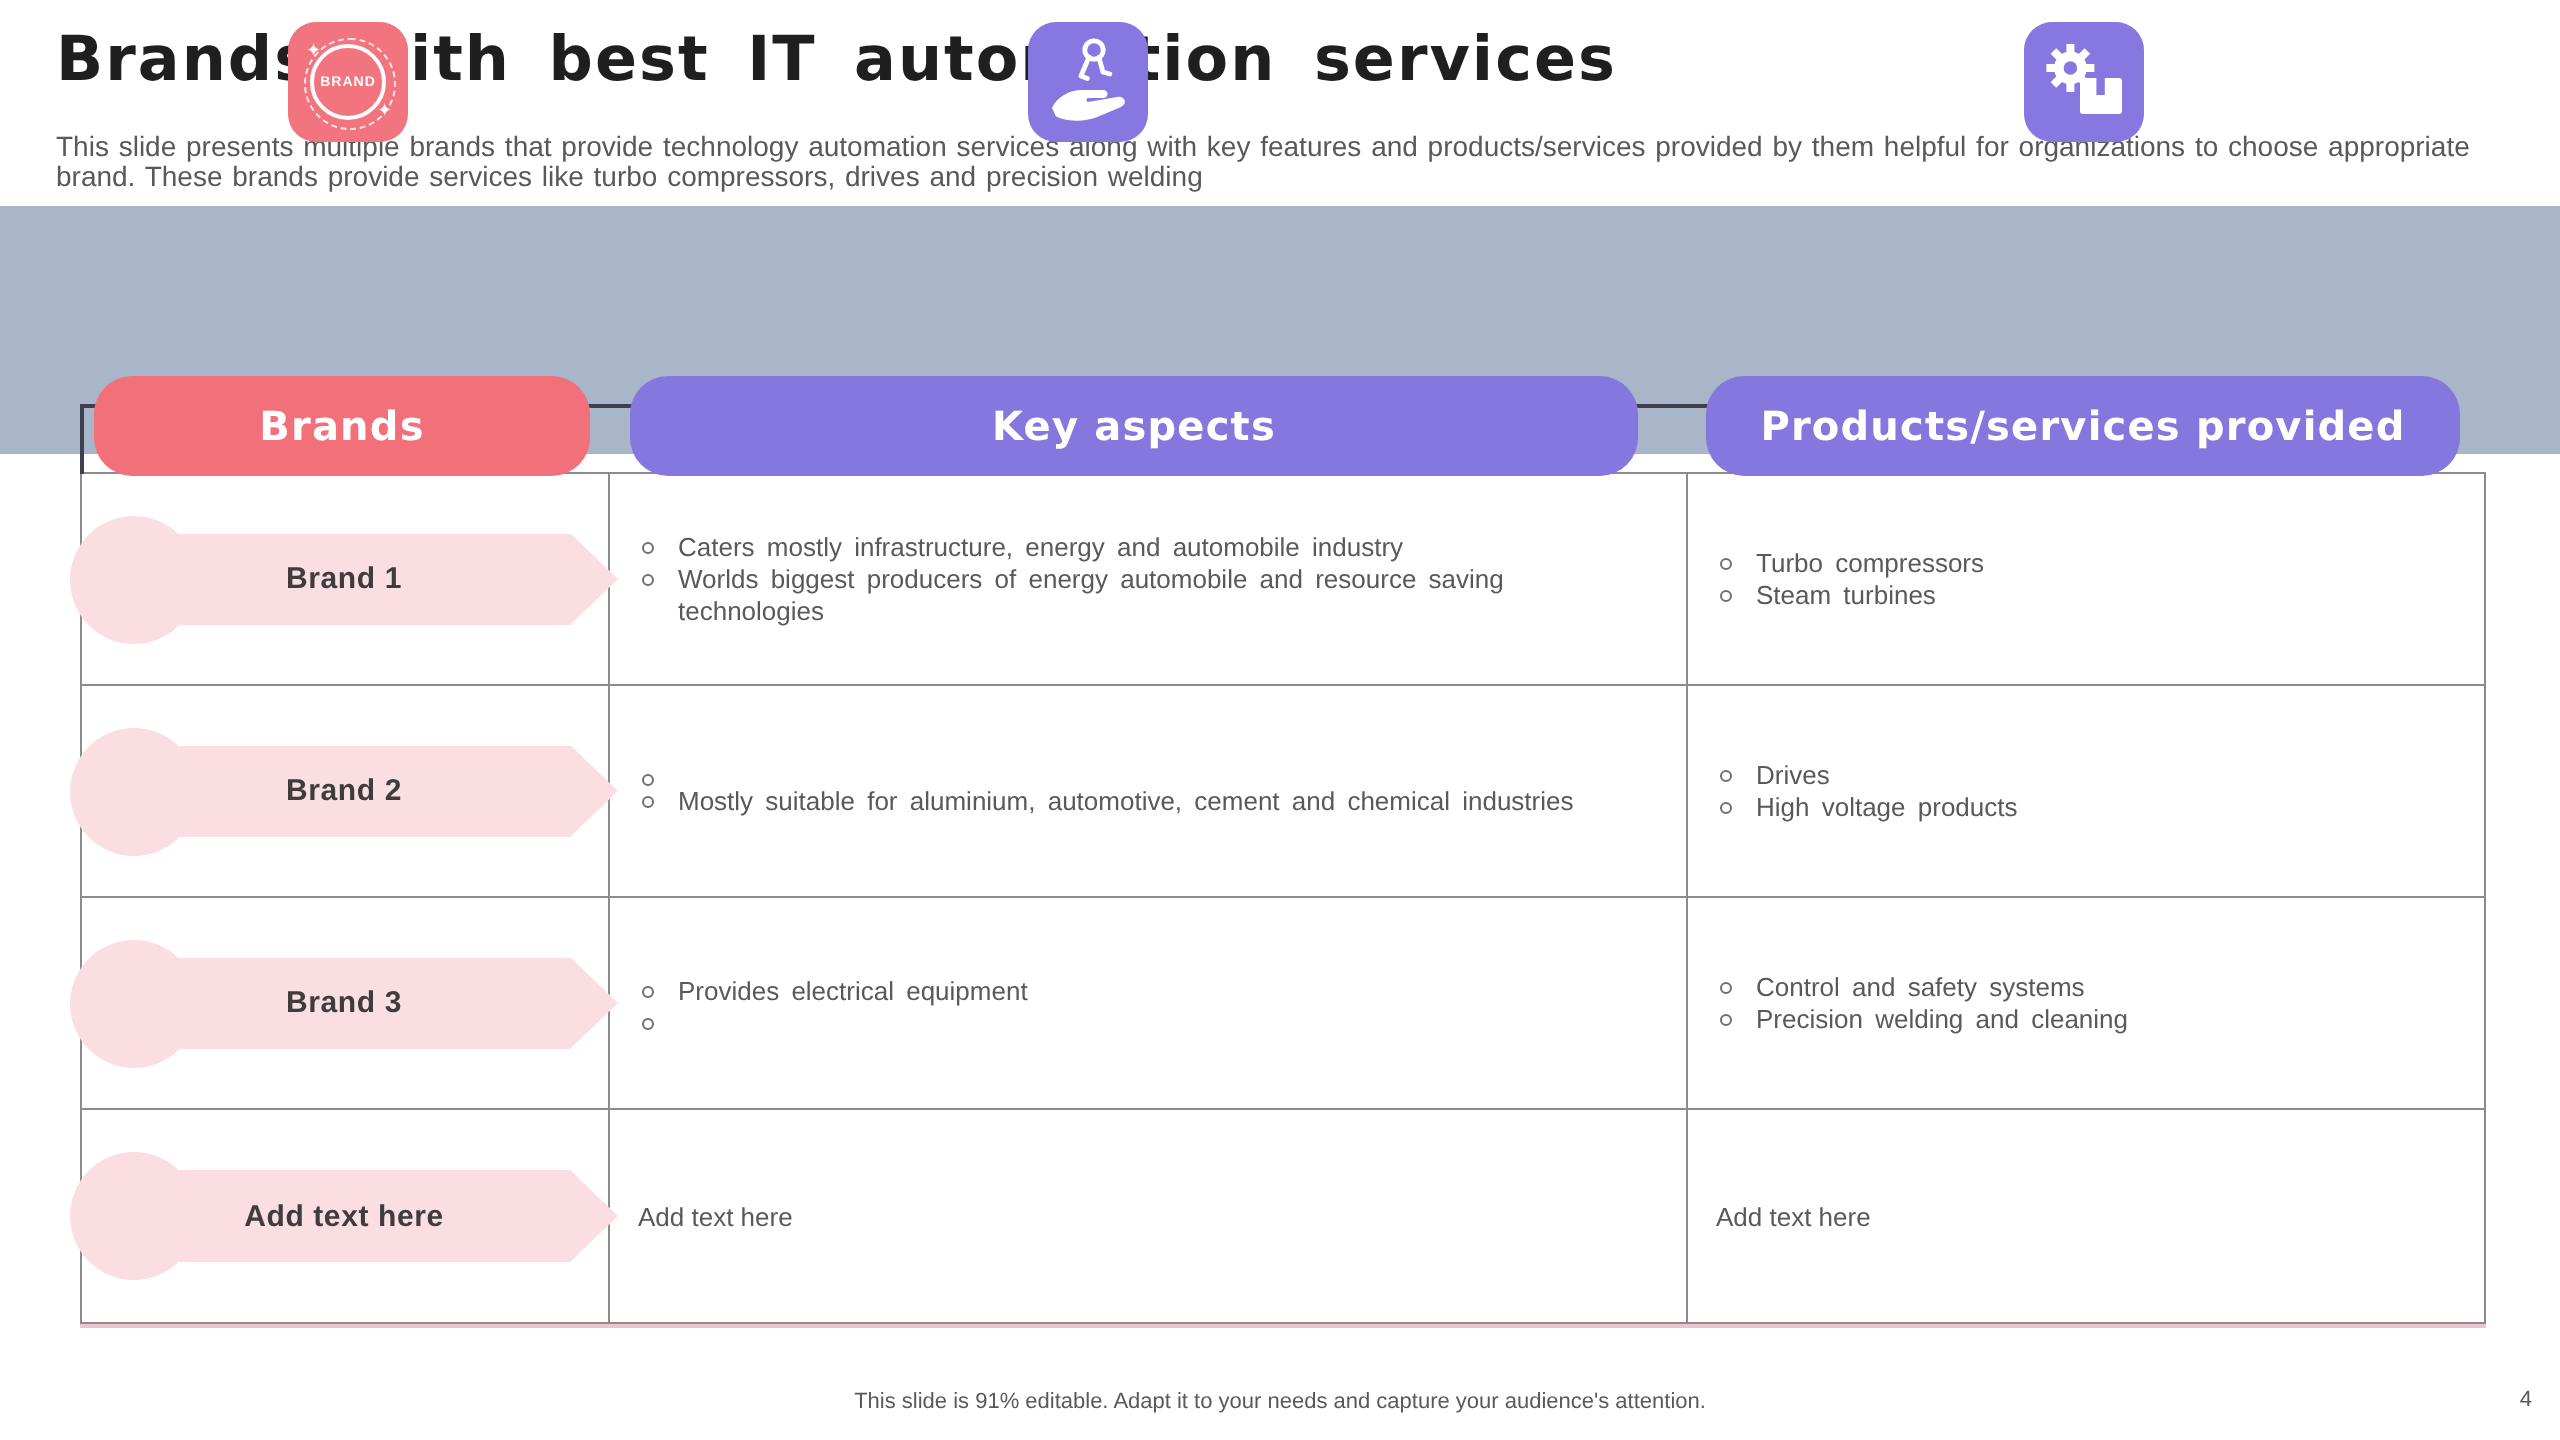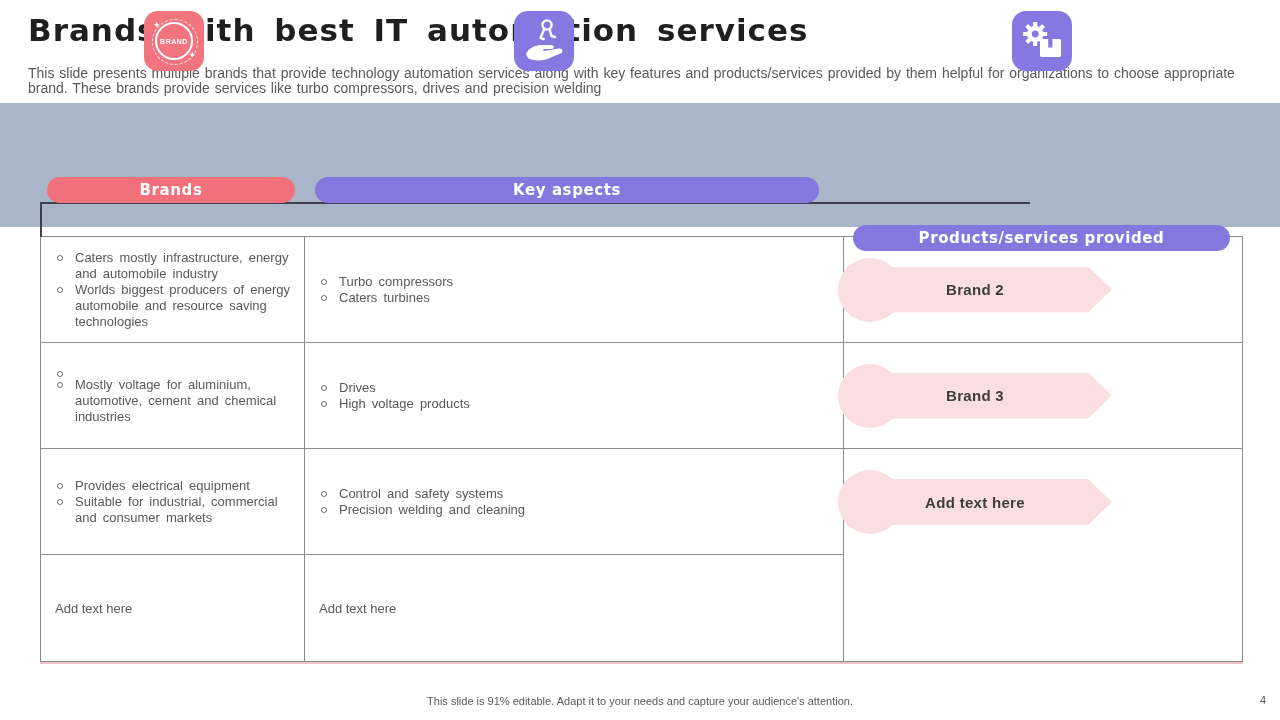--- a/index.html
+++ b/index.html
@@ -29,28 +29,28 @@
     display:flex;align-items:center;justify-content:center;}
   .brand-seal::after{content:'';position:absolute;left:-5px;top:-5px;width:44px;height:44px;
     border:1px dashed rgba(255,255,255,.85);border-radius:50%;}
   .brand-seal span{font-size:7px;font-weight:bold;color:#fff;letter-spacing:.5px;}
   .sparkle{position:absolute;color:#fff;font-size:9px;line-height:9px;}
   .sp1{left:9px;top:10px;} .sp2{right:8px;bottom:11px;}
 
   .connector-h{position:absolute;left:40px;top:202px;width:990px;height:2px;background:#3f3f4d;z-index:1;}
   .connector-v{position:absolute;left:40px;top:202px;width:2px;height:35px;background:#3f3f4d;z-index:1;}
 
-  .pill{position:absolute;top:177px;height:26px;border-radius:19px;z-index:2;
+  .pill{position:absolute;top:188px;height:50px;border-radius:19px;z-index:2;
     display:flex;align-items:center;justify-content:center;color:#fff;font-weight:800;
-    font-size:15px;letter-spacing:.6px;font-family:"DejaVu Sans","Liberation Sans",sans-serif;}
+    font-size:20px;letter-spacing:.6px;font-family:"DejaVu Sans","Liberation Sans",sans-serif;}
   .pill.salmon{background:var(--salmon);}
   .pill.purple{background:var(--purple);}
   .pill1{left:47px;width:248px;}
   .pill2{left:315px;width:504px;}
-  .pill3{left:853px;width:377px;margin-top:48px;}
+  .pill3{left:853px;width:377px;}
 
   .brand-table{position:absolute;left:40px;top:236px;width:1203px;height:426px;
     display:grid;grid-template-columns:264px 539px auto;grid-template-rows:repeat(4,1fr);
     border:1px solid var(--border-gray);}
   .cell{border-right:1px solid var(--border-gray);border-bottom:1px solid var(--border-gray);
     display:flex;flex-direction:column;justify-content:center;}
   .brand-table > .cell:nth-child(3n){border-right:none;}
   .brand-table > .cell:nth-last-child(-n+3){border-bottom:none;justify-content:center;}
   .table-underline{position:absolute;left:40px;top:662px;width:1203px;height:2px;background:#f0c3c8;}
 
@@ -118,55 +118,62 @@
   </div>
 
   <div class="connector-h"></div>
   <div class="connector-v"></div>
 
   <div class="pill salmon pill1">Brands</div>
   <div class="pill purple pill2">Key aspects</div>
   <div class="pill purple pill3">Products/services provided</div>
 
   <div class="brand-table">
+  <div class="cell brand-cell">
+    <div class="brand-shape">
+      <div class="brand-body">
+        <span class="brand-label">Brand 1</span>
+      </div>
+    </div>
+  </div>
   <div class="cell text-cell">
         <div class="bullet-item">
           <span class="bullet"></span>
           <span>Caters mostly infrastructure, energy and automobile industry</span>
         </div>
         <div class="bullet-item">
           <span class="bullet"></span>
           <span>Worlds biggest producers of energy automobile and resource saving technologies</span>
         </div>
       </div>
   <div class="cell text-cell">
         <div class="bullet-item">
           <span class="bullet"></span>
           <span>Turbo compressors</span>
         </div>
         <div class="bullet-item">
           <span class="bullet"></span>
-          <span>Caters turbines</span>
+          <span>Steam turbines</span>
         </div>
       </div>
 
   <div class="cell brand-cell">
     <div class="brand-shape">
       <div class="brand-body">
         <span class="brand-label">Brand 2</span>
       </div>
     </div>
   </div>
   <div class="cell text-cell">
         <div class="bullet-item">
           <span class="bullet"></span>
         </div>
         <div class="bullet-item">
           <span class="bullet"></span>
-          <span>Mostly voltage for aluminium, automotive, cement and chemical industries</span>
+          <span>Mostly suitable for aluminium, automotive, cement and chemical industries</span>
         </div>
       </div>
   <div class="cell text-cell">
         <div class="bullet-item">
           <span class="bullet"></span>
           <span>Drives</span>
         </div>
         <div class="bullet-item">
           <span class="bullet"></span>
           <span>High voltage products</span>
@@ -180,21 +187,20 @@
       </div>
     </div>
   </div>
   <div class="cell text-cell">
         <div class="bullet-item">
           <span class="bullet"></span>
           <span>Provides electrical equipment</span>
         </div>
         <div class="bullet-item">
           <span class="bullet"></span>
-          <span>Suitable for industrial, commercial and consumer markets</span>
         </div>
       </div>
   <div class="cell text-cell">
         <div class="bullet-item">
           <span class="bullet"></span>
           <span>Control and safety systems</span>
         </div>
         <div class="bullet-item">
           <span class="bullet"></span>
           <span>Precision welding and cleaning</span>

